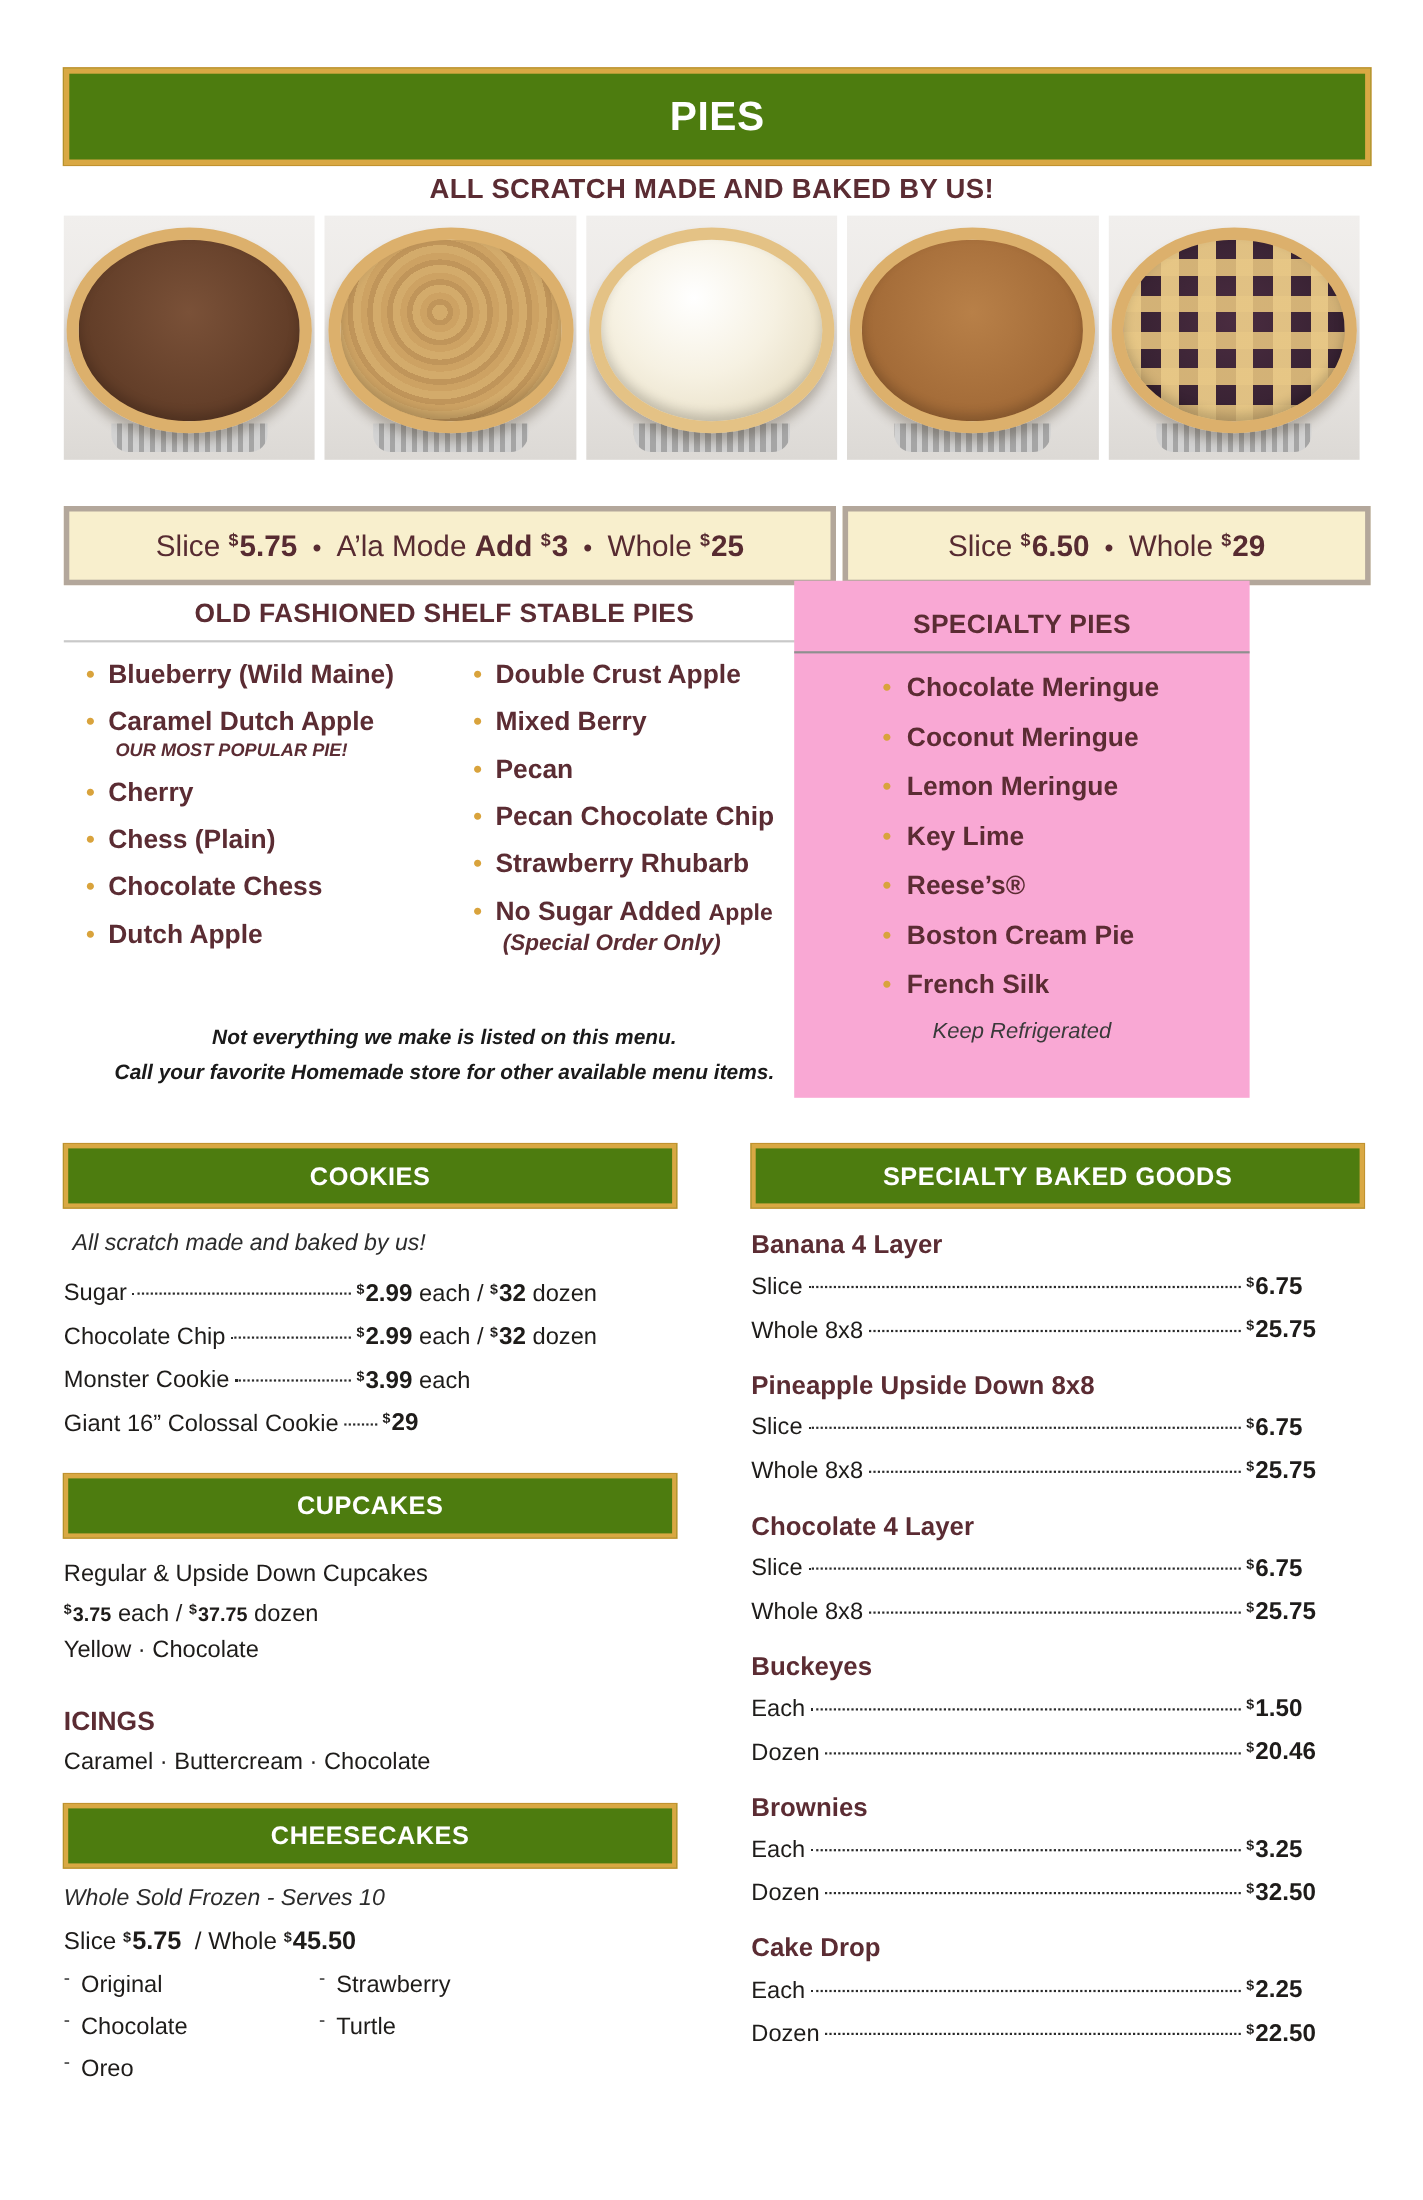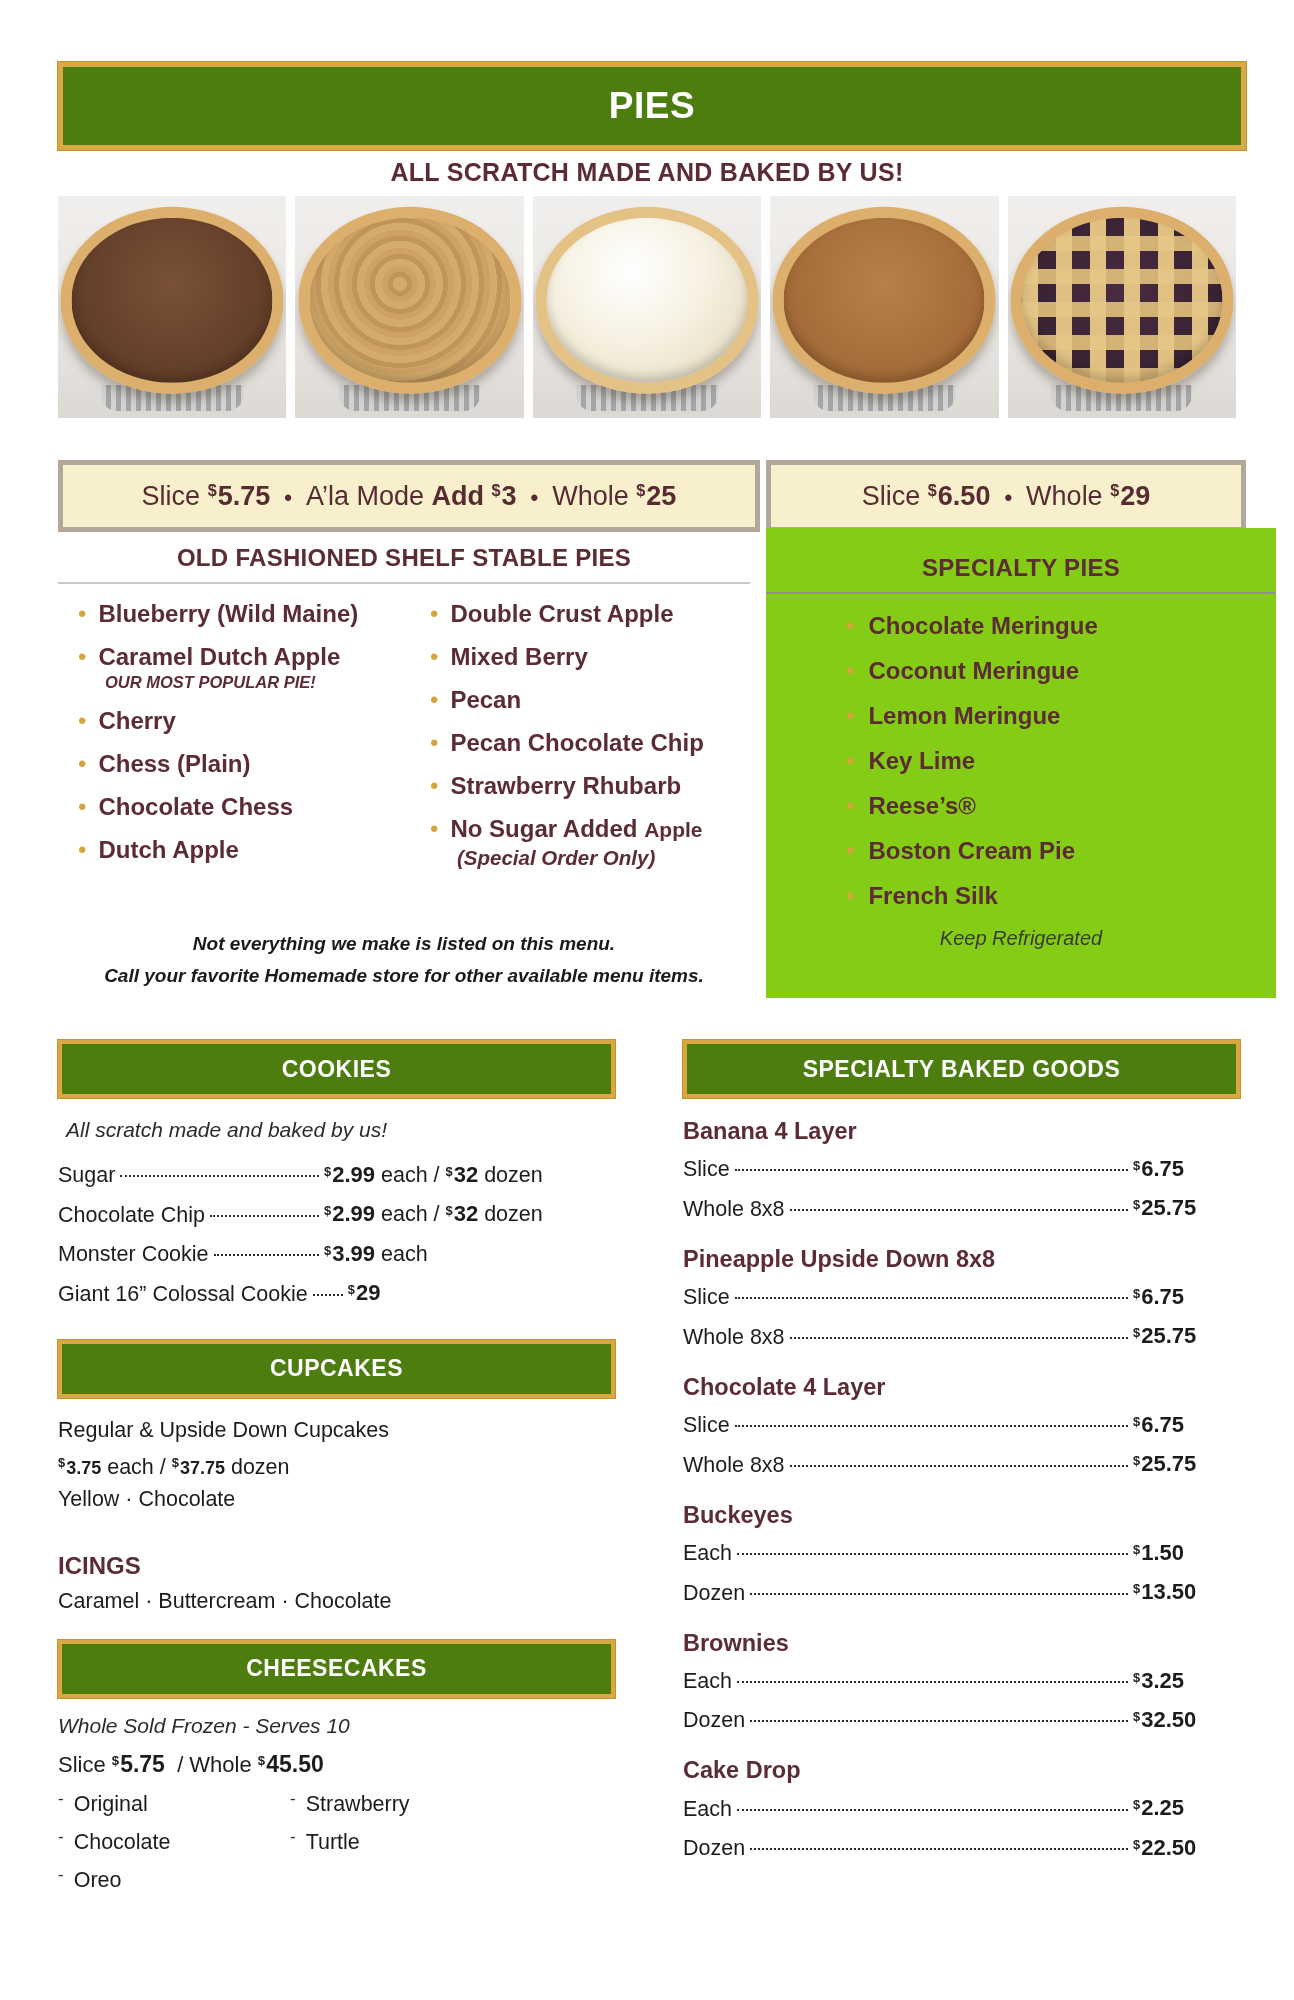--- a/index.html
+++ b/index.html
@@ -59,21 +59,21 @@
   .pi-row:before{content:"•";color:#d9a33c;font-size:24px;margin-right:12px;}
   .pi-label{font-size:24px;font-weight:bold;color:#5b2c33;}
   .pi-label .small{font-size:21px;}
   .pi-note{font-size:16.5px;font-weight:bold;font-style:italic;color:#5b2c33;margin:2px 0 0 27px;}
   .pi-note2{font-size:20.5px;font-weight:bold;font-style:italic;color:#5b2c33;margin:3px 0 0 27px;}
 
   .footnote{left:58px;top:928px;width:692px;text-align:center;font-style:italic;font-weight:bold;
             color:#1a1a1a;font-size:19px;line-height:32px;}
 
   
-  .panel{left:766px;top:528px;width:510px;height:470px;background:#84cc16;}
+  .panel{left:722px;top:528px;width:414px;height:470px;background:#f9a8d4;}
   .panel .sec-head{padding-top:26px;}
   .sp-list{margin:18px 0 0 80px;}
   .sp-item{display:flex;align-items:flex-end;margin-bottom:17px;}
   .sp-item:before{content:"•";color:#d9a33c;font-size:24px;margin-right:14px;}
   .sp-label{font-size:24px;font-weight:bold;color:#5b2c33;}
   .sp-footer{text-align:center;font-style:italic;font-size:20px;color:#3a3a3a;margin-top:16px;}
 
   
   .col-bl{left:58px;top:1040px;width:557px;}
   .col-br{left:683px;top:1040px;width:557px;}
@@ -415,21 +415,21 @@
             <span>Each</span>
             <span class="leader"></span>
           </span>
         <span class="price-part"><span class="sup">$</span><b>1.50</b></span>
       </div>
       <div class="mline">
         <span class="mleft-wide">
             <span>Dozen</span>
             <span class="leader"></span>
           </span>
-        <span class="price-part"><span class="sup">$</span><b>13.50</b></span>
+        <span class="price-part"><span class="sup">$</span><b>20.46</b></span>
       </div>
     </div>
 
     <div class="group">
       <div class="group-head">Brownies</div>
       <div class="mline">
         <span class="mleft-wide">
             <span>Each</span>
             <span class="leader"></span>
           </span>

